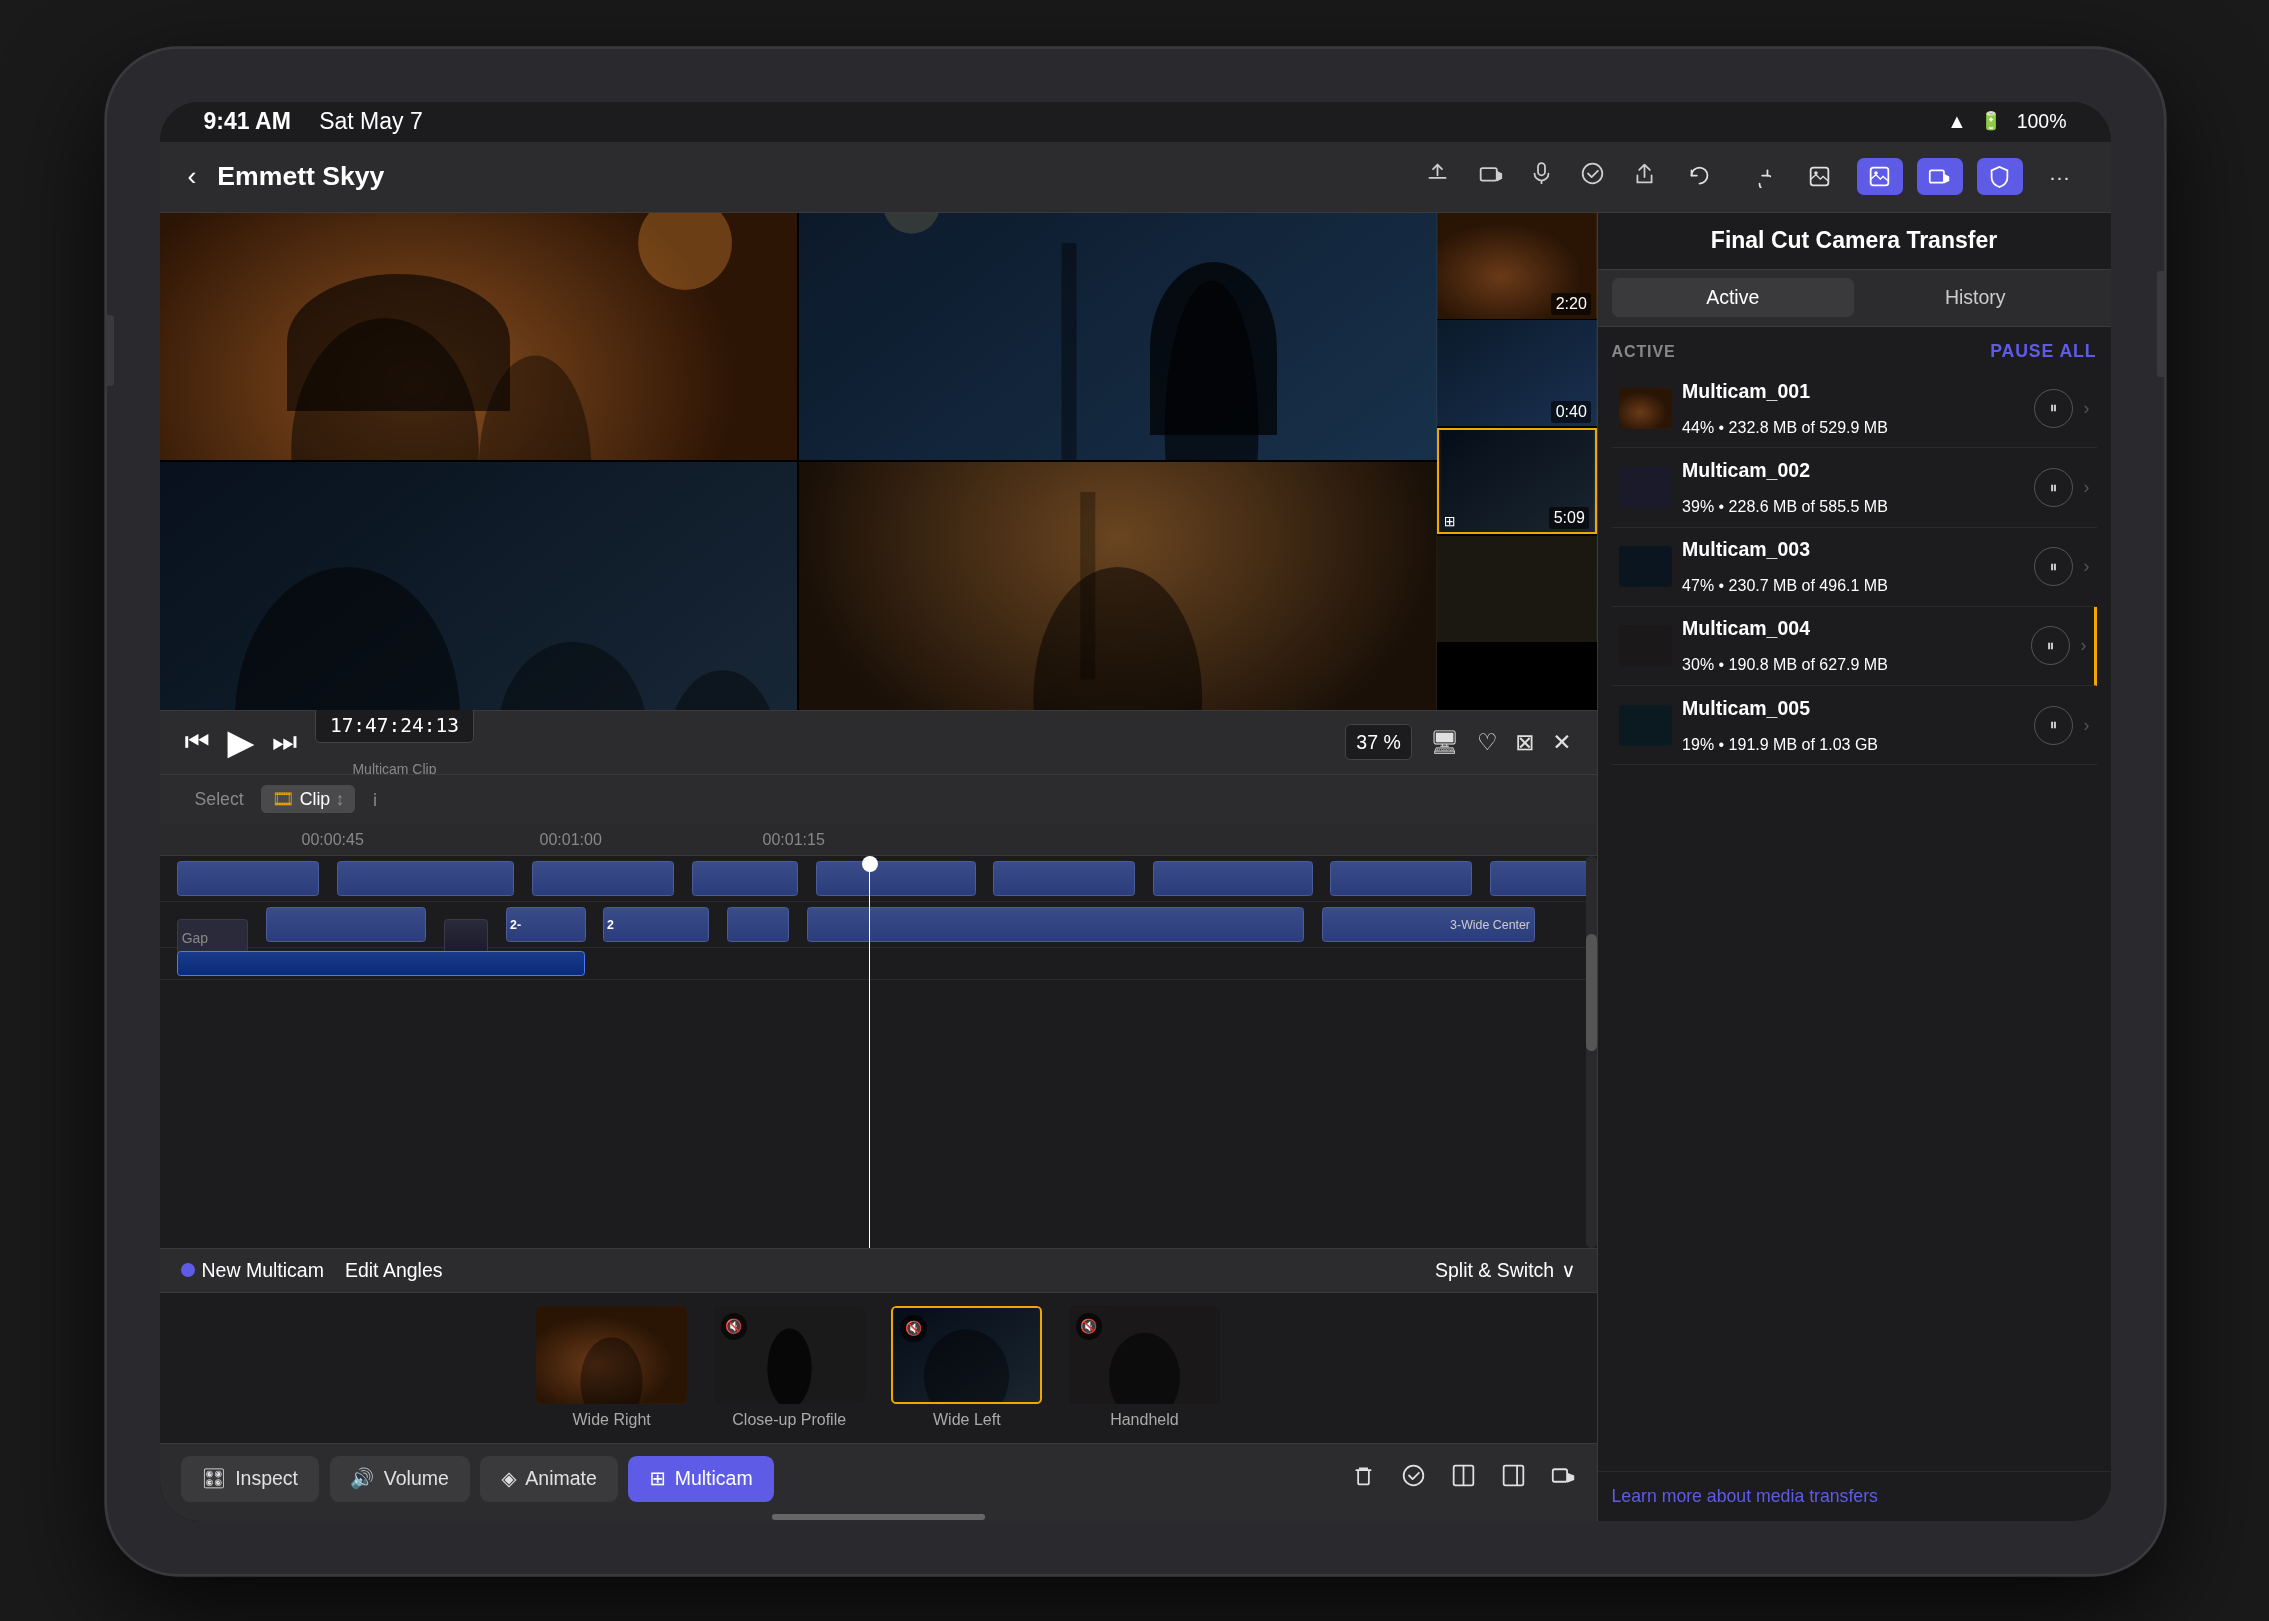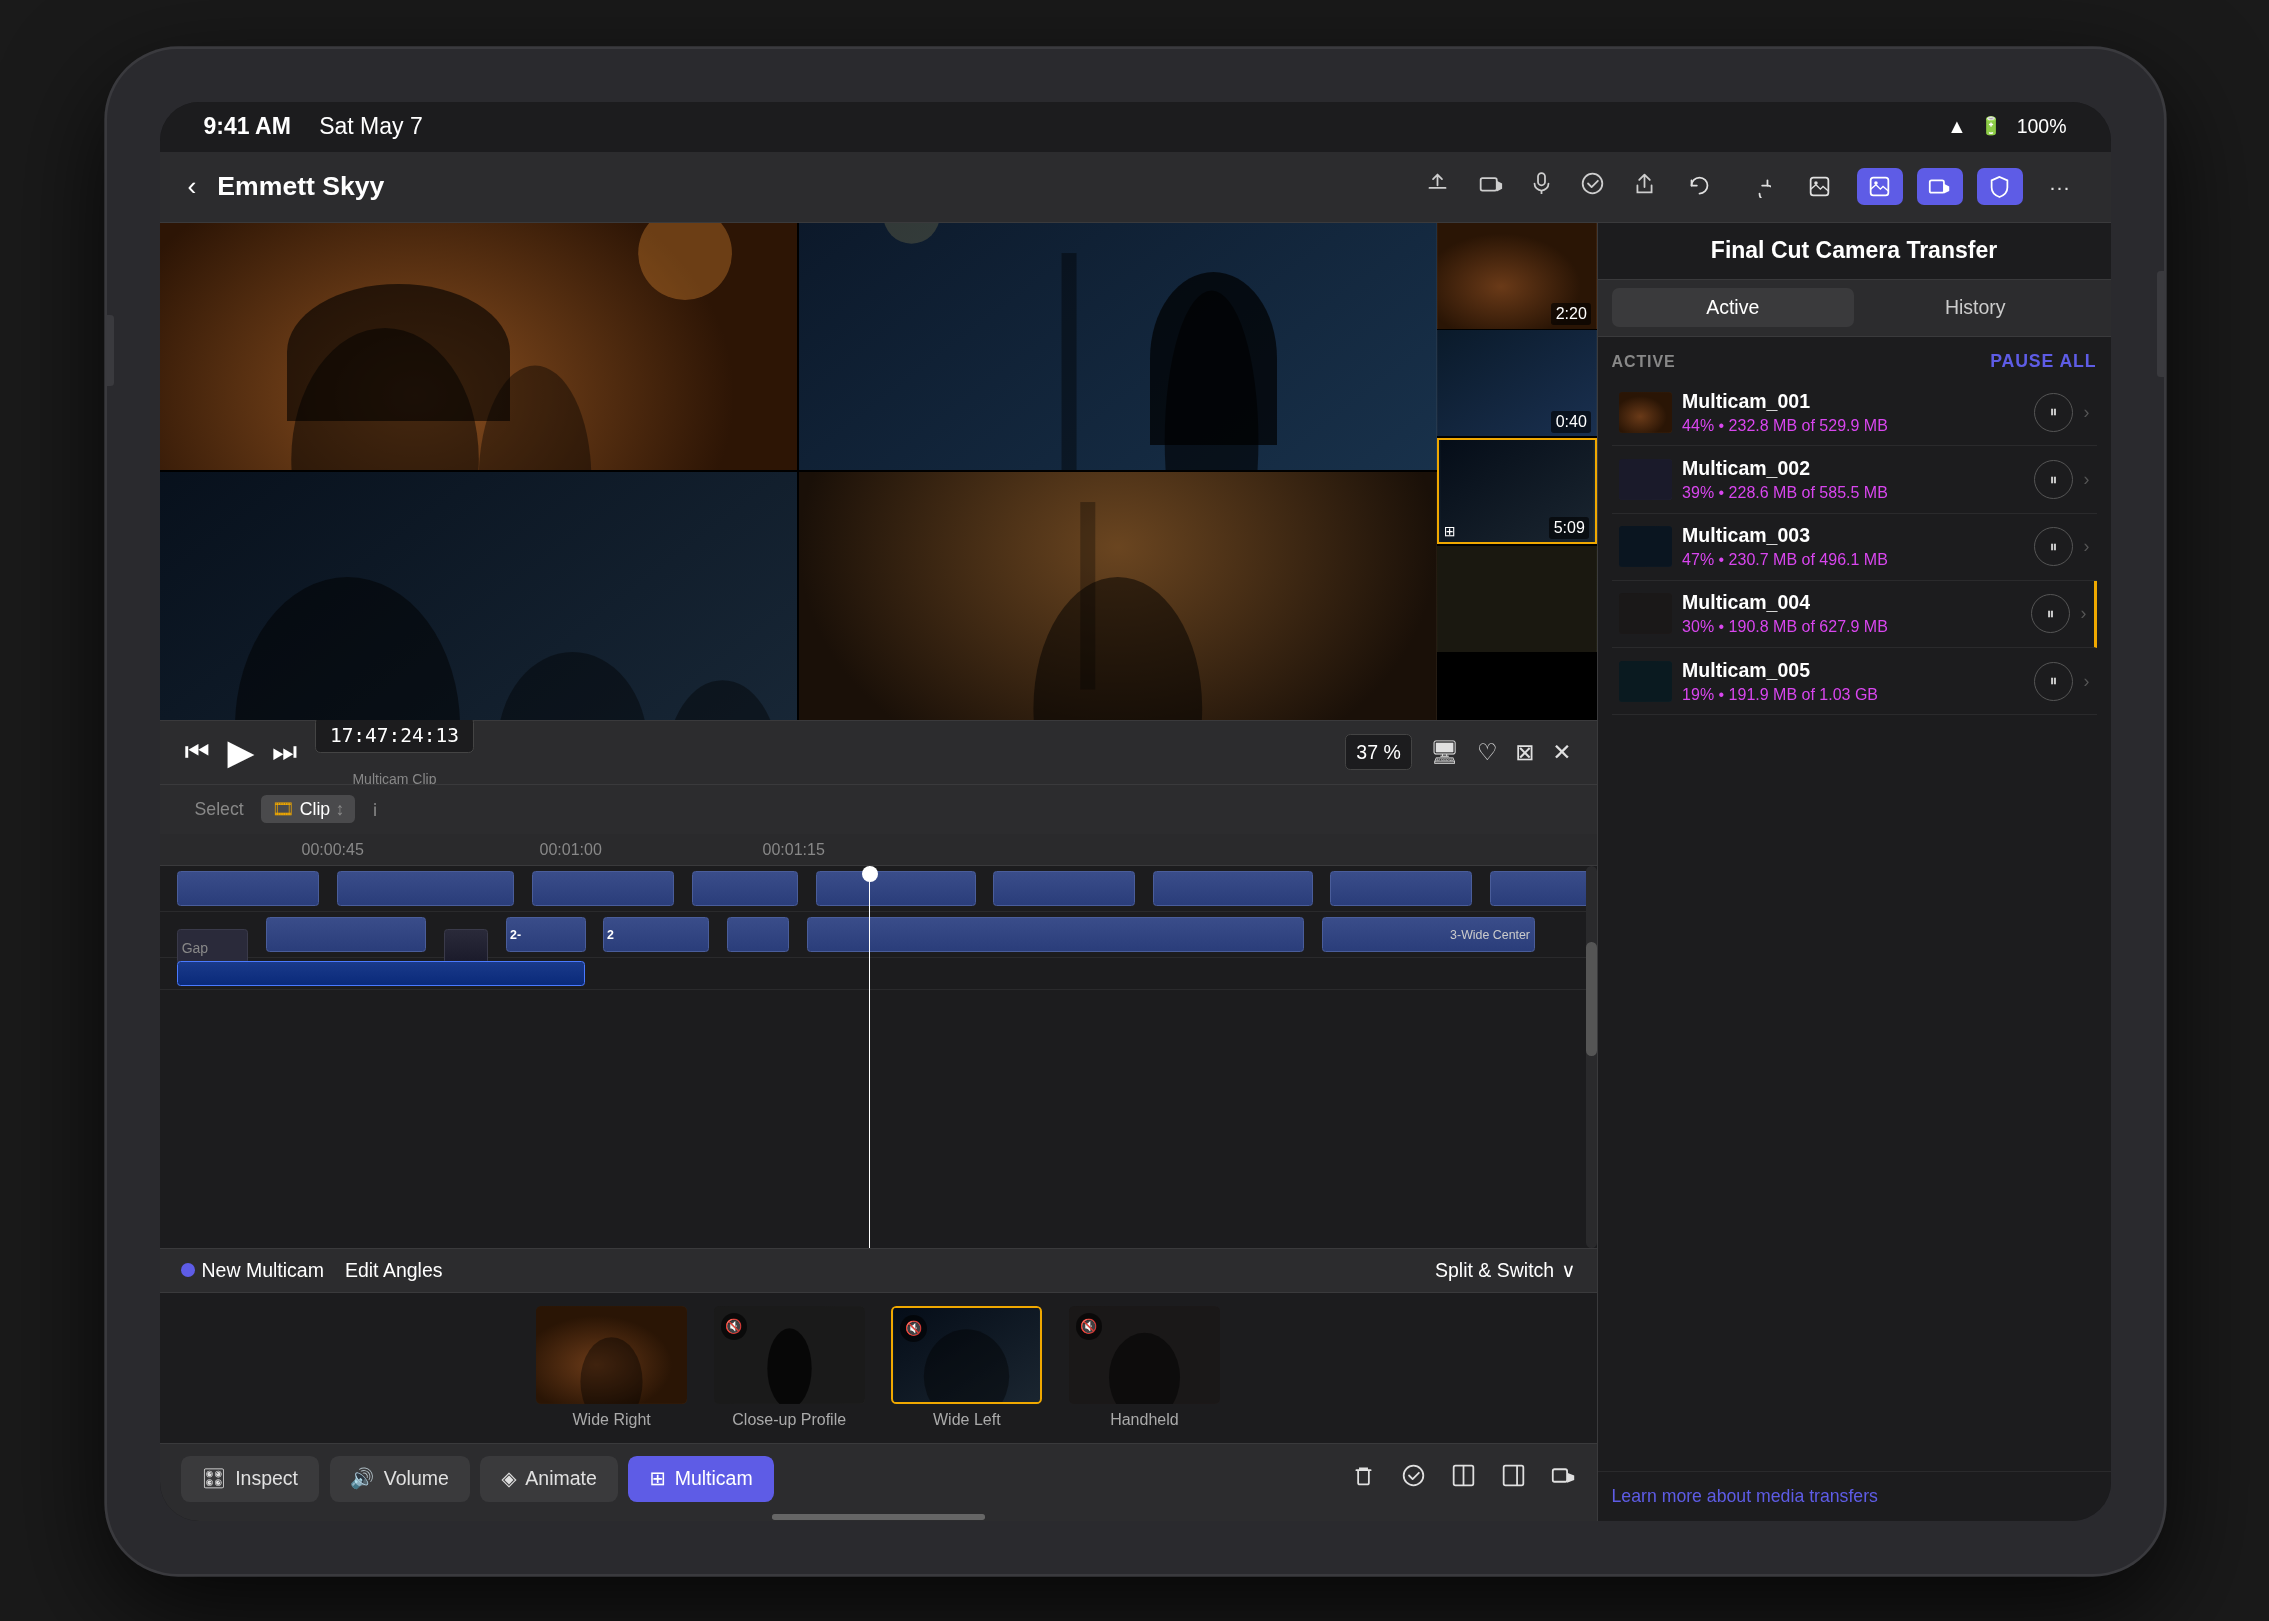--- a/index.html
+++ b/index.html
@@ -34,21 +34,21 @@
       bottom: 53px;
       background: #1c1c1e;
       border-radius: 39px;
       overflow: hidden;
       display: flex;
       flex-direction: column;
     }
 
     
     .status-bar {
-      height: 50px;
+      height: 40px;
       background: #1c1c1e;
       display: flex;
       align-items: center;
       justify-content: space-between;
       padding: 0 44px;
       flex-shrink: 0;
     }
     .status-time {
       font-size: 23px;
       font-weight: 600;
@@ -617,22 +617,22 @@
     .transfer-info {
       flex: 1;
     }
     .transfer-name {
       font-size: 19.5px;
       font-weight: 600;
       color: #fff;
     }
     .transfer-progress-text {
       font-size: 16px;
-      color: #d946ef;
-      margin-top: 4px;
+      color: #ffffff;
+      margin-top: 16px;
     }
     .transfer-pause-btn {
       width: 39px;
       height: 39px;
       border-radius: 50%;
       border: 1.8px solid #555;
       display: flex;
       align-items: center;
       justify-content: center;
       color: #ccc;

